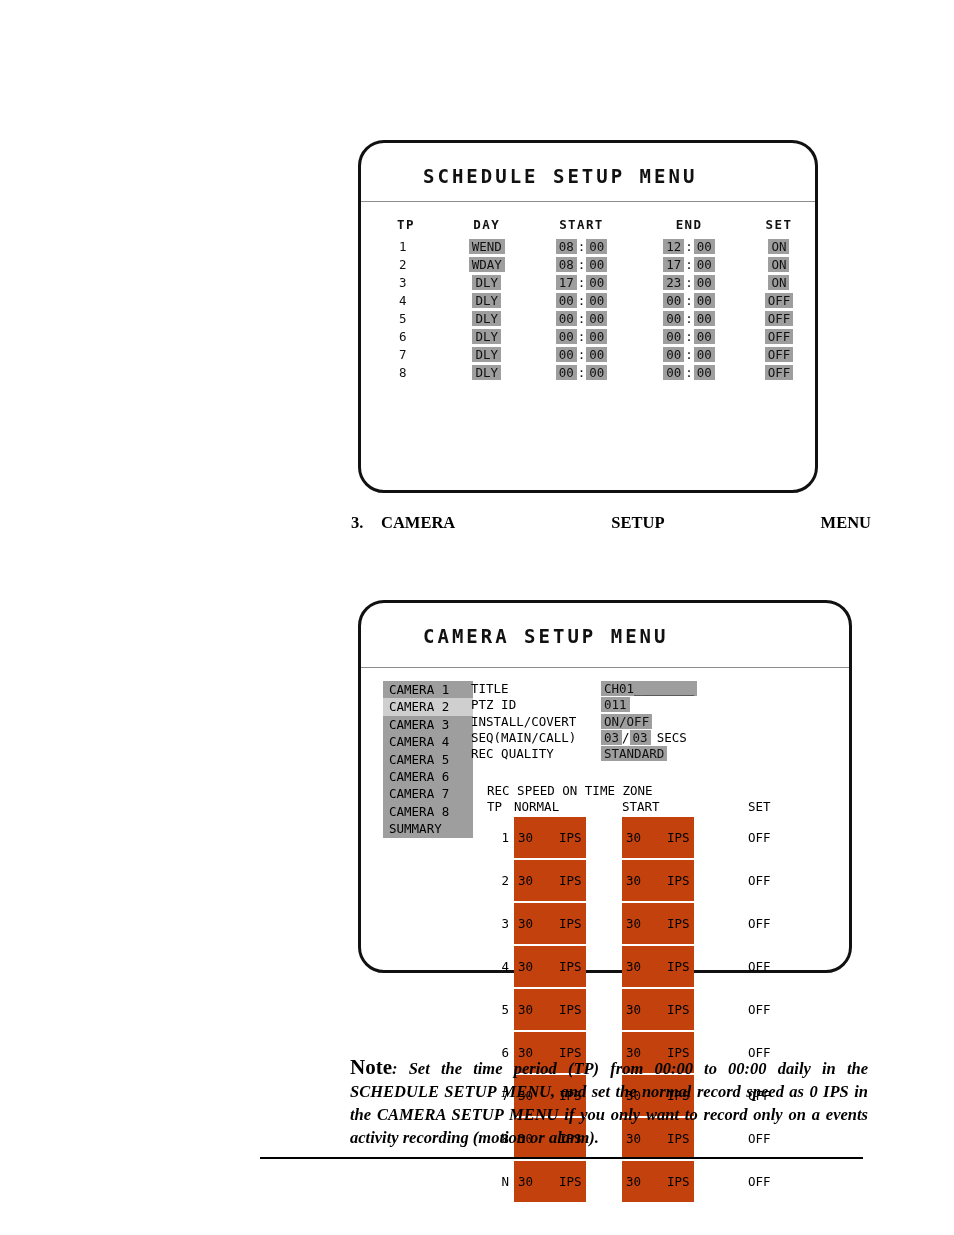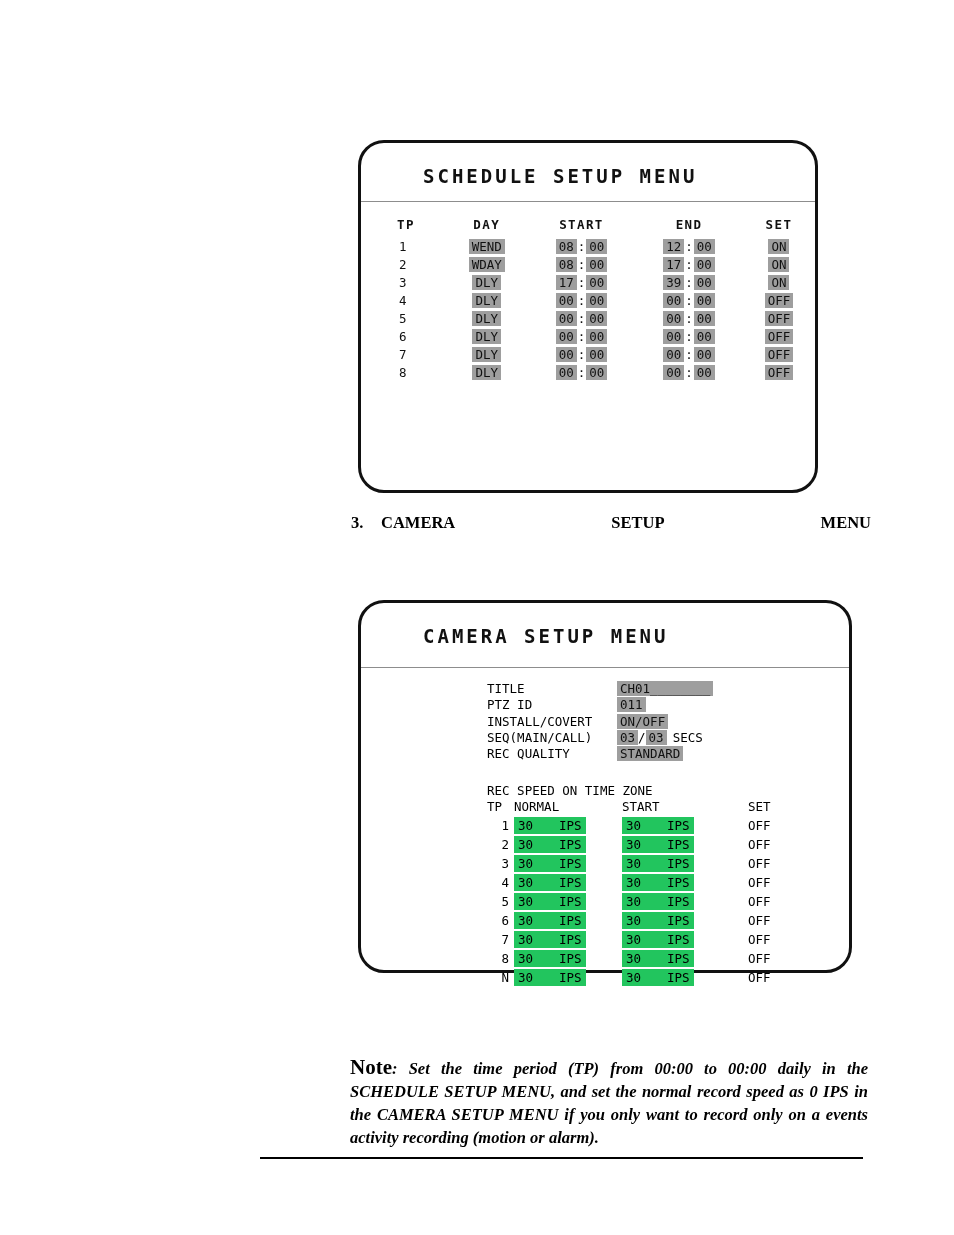--- a/index.html
+++ b/index.html
@@ -118,21 +118,21 @@
   .cam-list .cam-item {
     padding: 1px 0 1px 6px;
     line-height: 15.4px;
     white-space: nowrap;
     letter-spacing: 0px;
   }
   .cam-list .cam-item.sel { background: #cfcfcf; }
 
   .cam-fields {
     position: absolute;
-    left: 126px; top: 78px;
+    left: 110px; top: 78px;
     font-family: "DejaVu Sans Mono", "Liberation Mono", monospace;
     font-size: 12.5px;
   }
   .cam-fields .row {
     display: flex;
     align-items: baseline;
     line-height: 16.3px;
     white-space: nowrap;
   }
   .cam-fields .lbl { width: 130px; display: inline-block; }
@@ -160,21 +160,21 @@
     white-space: nowrap;
   }
   table.recspd td {
     padding: 1px 0;
     white-space: nowrap;
   }
   table.recspd td.tpn { text-align: right; width: 22px; padding-right: 5px; }
   table.recspd th.tpn { text-align: left; width: 22px; padding-right: 5px; }
   table.recspd td.cell, table.recspd th.cell { width: 108px; }
   table.recspd td.setc, table.recspd th.setc { width: 62px; text-align: left; padding-left: 18px; }
-  .ips-chip { display: inline-block; background: #22c55e; padding: 1px 4px; }
+  .ips-chip { display: inline-block; background: #c2410c; padding: 13px 4px; }
   .ips-chip .sp { display: inline-block; width: 26px; }
 
   
   #note {
     position: absolute;
     left: 350px; top: 1056px;
     width: 518px;
     font-family: "Liberation Serif", "DejaVu Serif", serif;
     font-style: italic;
     font-weight: bold;
@@ -222,21 +222,21 @@
             <td class="tp-col">2</td>
             <td class="col-day"><span class="hl">WDAY</span></td>
             <td class="col-time"><span class="hl">08</span><span class="time-sep">:</span><span class="hl">00</span></td>
             <td class="col-time"><span class="hl">17</span><span class="time-sep">:</span><span class="hl">00</span></td>
             <td class="col-set"><span class="hl">ON</span></td>
           </tr>
           <tr>
             <td class="tp-col">3</td>
             <td class="col-day"><span class="hl">DLY</span></td>
             <td class="col-time"><span class="hl">17</span><span class="time-sep">:</span><span class="hl">00</span></td>
-            <td class="col-time"><span class="hl">39</span><span class="time-sep">:</span><span class="hl">00</span></td>
+            <td class="col-time"><span class="hl">23</span><span class="time-sep">:</span><span class="hl">00</span></td>
             <td class="col-set"><span class="hl">ON</span></td>
           </tr>
           <tr>
             <td class="tp-col">4</td>
             <td class="col-day"><span class="hl">DLY</span></td>
             <td class="col-time"><span class="hl">00</span><span class="time-sep">:</span><span class="hl">00</span></td>
             <td class="col-time"><span class="hl">00</span><span class="time-sep">:</span><span class="hl">00</span></td>
             <td class="col-set"><span class="hl">OFF</span></td>
           </tr>
           <tr>
@@ -275,20 +275,31 @@
 
 <div id="para-3">
   <span class="num">3.</span>
   <span class="body">CAMERA SETUP MENU</span>
 </div>
 
 <div class="osd-box" id="camera-box">
   <div class="osd-title" id="camera-title">CAMERA SETUP MENU</div>
   <div class="osd-divider" id="camera-divider"></div>
 
+  <div class="cam-list" id="camera-list">
+      <div class="cam-item">CAMERA 1</div>
+      <div class="cam-item sel">CAMERA 2</div>
+      <div class="cam-item">CAMERA 3</div>
+      <div class="cam-item">CAMERA 4</div>
+      <div class="cam-item">CAMERA 5</div>
+      <div class="cam-item">CAMERA 6</div>
+      <div class="cam-item">CAMERA 7</div>
+      <div class="cam-item">CAMERA 8</div>
+      <div class="cam-item">SUMMARY</div>
+    </div>
 
   <div class="cam-fields">
     <div class="row">
       <span class="lbl">TITLE</span>
       <span class="hl">CH01________</span>
     </div>
     <div class="row">
       <span class="lbl">PTZ ID</span>
       <span class="hl">011</span>
     </div>

